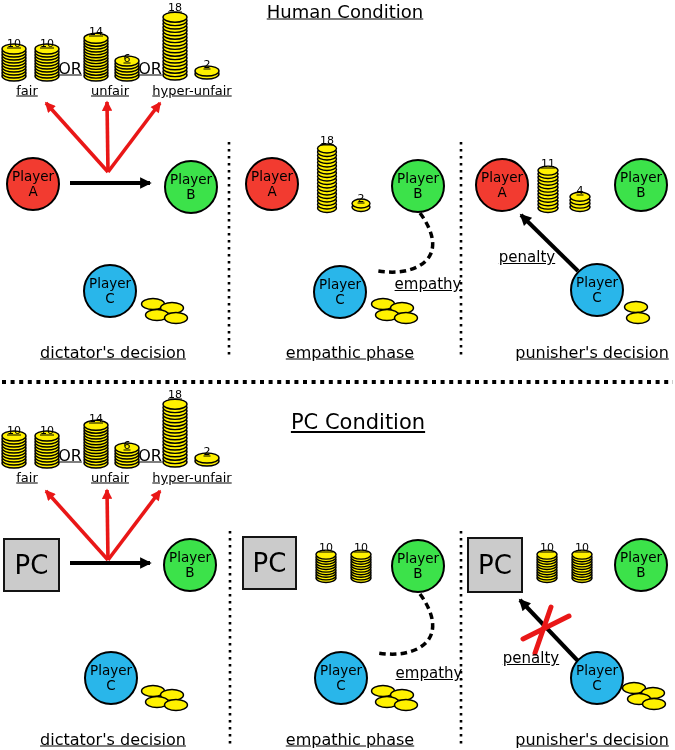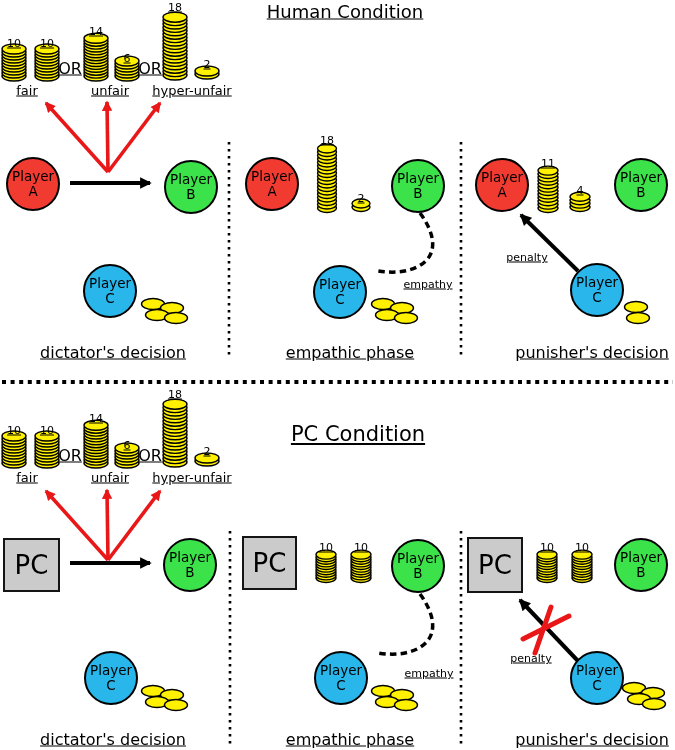--- a/index.html
+++ b/index.html
@@ -5,21 +5,21 @@
   html,body{margin:0;padding:0;background:#fff;}
   #stage{position:relative;width:675px;height:750px;background:#ffffff;
          font-family:"DejaVu Sans",sans-serif;overflow:hidden;color:#000;}
   #gfx{position:absolute;left:0;top:0;z-index:1;}
   .lbl{position:absolute;transform:translate(-50%,-50%);white-space:nowrap;z-index:3;text-decoration:underline;}
   .title-human{font-size:18px;}
   .title-pc{font-size:21px;}
   .or{font-size:16px;}
   .rack-cap{font-size:13px;}
   .caption{font-size:16px;}
-  .side{font-size:11px;}
+  .side{font-size:15px;}
   .coin-num{font-size:11px;}
   .circle{position:absolute;width:54px;height:54px;box-sizing:border-box;border:2px solid #000;
           border-radius:50%;display:flex;flex-direction:column;align-items:center;justify-content:center;
           font-size:13.5px;line-height:15px;z-index:2;text-align:center;}
   .pcbox{position:absolute;box-sizing:border-box;border:2.5px solid #141414;display:flex;
          align-items:center;justify-content:center;font-size:26px;z-index:2;background:var(--pc-box);}
   .pa{background:var(--player-a);} .pb{background:var(--player-b);} .pc{background:var(--player-c);}
   .coin{fill:var(--coin);stroke:#000;stroke-width:1.4;}
   .red-stroke{stroke:var(--arrow-red);}
   .red-fill{fill:var(--arrow-red);}
@@ -345,21 +345,21 @@
         <g>
           <ellipse cx="634" cy="688" rx="11.5" ry="5.5" class="coin"></ellipse>
           <ellipse cx="653" cy="693" rx="11.5" ry="5.5" class="coin"></ellipse>
           <ellipse cx="639" cy="699" rx="11.5" ry="5.5" class="coin"></ellipse>
           <ellipse cx="654" cy="704" rx="11.5" ry="5.5" class="coin"></ellipse>
         </g>
       </g>
   </svg>
 
   <div class="lbl title-human" style="left:345px;top:11px;">Human Condition</div>
-  <div class="lbl title-pc" style="left:358px;top:434px;text-align:right;">PC Condition</div>
+  <div class="lbl title-pc" style="left:358px;top:422px;text-align:right;">PC Condition</div>
 
   <div class="lbl or" style="left:70px;top:68px;">OR</div>
   <div class="lbl or" style="left:150px;top:68px;">OR</div>
   <div class="lbl or" style="left:70px;top:455px;">OR</div>
   <div class="lbl or" style="left:150px;top:455px;">OR</div>
 
   <div class="lbl rack-cap" style="left:27px;top:90px;">fair</div>
   <div class="lbl rack-cap" style="left:110px;top:90px;">unfair</div>
   <div class="lbl rack-cap" style="left:192px;top:90px;">hyper-unfair</div>
   <div class="lbl rack-cap" style="left:27px;top:477px;">fair</div>

